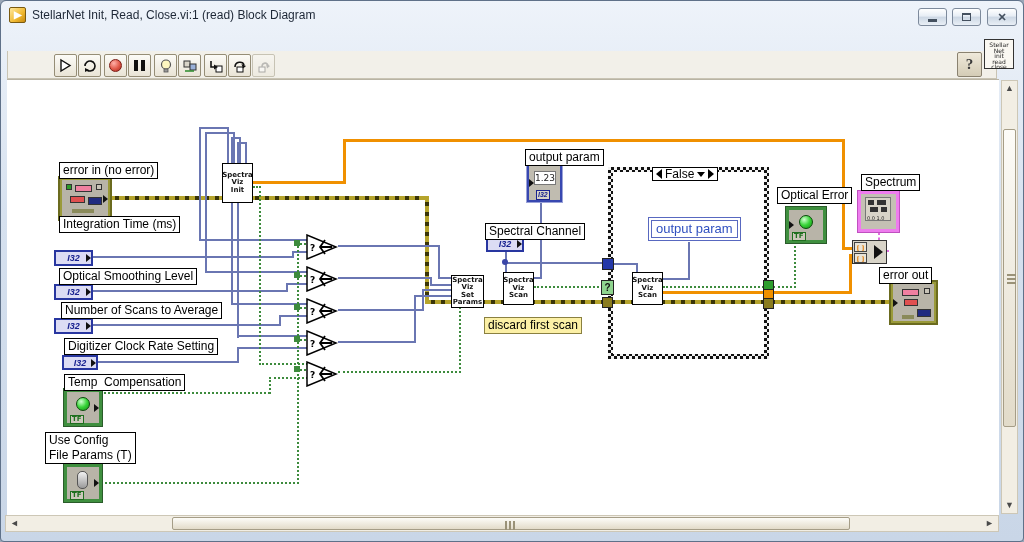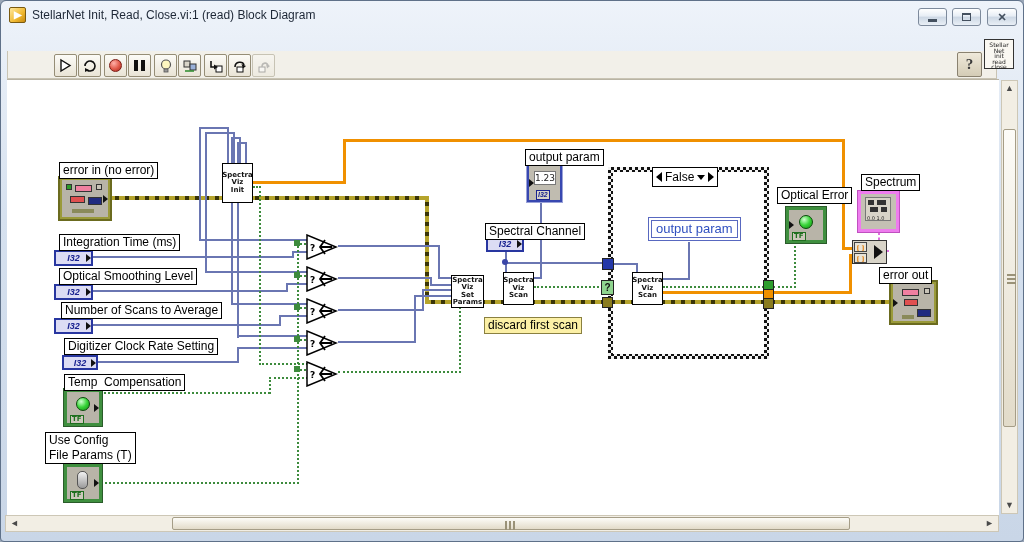--- a/index.html
+++ b/index.html
@@ -59,21 +59,21 @@
   .led{position:absolute;left:50%;top:40%;width:14px;height:14px;margin:-7px 0 0 -7px;border-radius:50%;
     background:radial-gradient(circle at 35% 30%,#d0ffd0,#38d438 50%,#128a12);border:1px solid #0a4a0a;}
   .tf{position:absolute;left:3px;bottom:-1px;font:bold 7px "DejaVu Sans",sans-serif;color:#1f6f1f;background:#ccc8bc;border:1px solid #1f6f1f;line-height:7px;padding:0 1px;}
   .toggle{position:absolute;left:50%;top:42%;width:11px;height:18px;margin:-9px 0 0 -6px;border-radius:5px;
     background:linear-gradient(#f2f2f2,#9a9a9a);border:1px solid #555;}
   .errclu{background:#b8b4a8;border:2px solid #9a9a3a;outline:2px solid #6b6b1f;}
   .minirect{position:absolute;}
   .case{position:absolute;z-index:2;background-image:linear-gradient(45deg,#111 25%,transparent 25%,transparent 75%,#111 75%),linear-gradient(45deg,#111 25%,#f2f2f2 25%,#f2f2f2 75%,#111 75%);background-size:6px 6px;background-position:0 0,3px 3px;}
   .case-inner{position:absolute;left:5px;top:5px;right:5px;bottom:5px;background:#fff;}
   .case-sel{position:absolute;z-index:6;background:#fff;border:1px solid #000;display:flex;align-items:center;gap:3px;
-    font:12px "Liberation Sans",sans-serif;padding:0 3px;height:20px;}
+    font:12px "Liberation Sans",sans-serif;padding:0 3px;height:14px;}
   .tri{width:0;height:0;}
   .tri.left{border-right:6px solid #000;border-top:5px solid transparent;border-bottom:5px solid transparent;}
   .tri.right{border-left:6px solid #000;border-top:5px solid transparent;border-bottom:5px solid transparent;}
   .tri.down{border-top:5px solid #000;border-left:4px solid transparent;border-right:4px solid transparent;}
   .localvar{position:absolute;z-index:5;border:1px solid #5868c0;padding:2px;background:#fff;}
   .localvar .in{border:1px solid #5868c0;background:#fff;color:#3050c0;font:13px "Liberation Sans",sans-serif;padding:0 4px;line-height:16px;}
   .tunnel{position:absolute;z-index:5;border:1px solid #222;}
   .select-svg{position:absolute;z-index:5;}
   .scroll{position:absolute;background:#f2eee4;border:1px solid #cdc7b6;z-index:10;}
   .sthumb{position:absolute;background:linear-gradient(#fdfcf8,#e2dbc9);border:1px solid #a59d87;border-radius:2px;}
@@ -283,21 +283,21 @@
     </div>
 
   <div class="tunnel" style="left:601px;top:257px;width:12px;height:12px;background:#2438a8;"></div>
   <div class="tunnel" style="left:600px;top:279px;width:13px;height:15px;background:#8fd48f;font:bold 10px 'Liberation Sans',sans-serif;text-align:center;line-height:13px;color:#111;">?</div>
   <div class="tunnel" style="left:601px;top:296px;width:11px;height:11px;background:#8a7c1e;"></div>
   <div class="tunnel" style="left:762px;top:279px;width:11px;height:11px;background:#2f9f2f;"></div>
   <div class="tunnel" style="left:762px;top:288px;width:11px;height:11px;background:#f09000;"></div>
   <div class="tunnel" style="left:762px;top:297px;width:11px;height:11px;background:#8a7c1e;"></div>
 
   <div class="lbl" style="left:58px;top:161px;">error in (no error)</div>
-  <div class="lbl" style="left:58px;top:233px;">Integration Time (ms)</div>
+  <div class="lbl" style="left:58px;top:215px;">Integration Time (ms)</div>
   <div class="lbl" style="left:58px;top:267px;">Optical Smoothing Level</div>
   <div class="lbl" style="left:60px;top:301px;">Number of Scans to Average</div>
   <div class="lbl" style="left:63px;top:337px;">Digitizer Clock Rate Setting</div>
   <div class="lbl" style="left:63px;top:373px;">Temp  Compensation</div>
   <div class="lbl" style="left:44px;top:431px;">Use Config
 File Params (T)</div>
   <div class="lbl" style="left:524px;top:148px;">output param</div>
   <div class="lbl" style="left:484px;top:222px;">Spectral Channel</div>
   <div class="lbl free" style="left:483px;top:316px;">discard first scan</div>
   <div class="lbl" style="left:776px;top:186px;">Optical Error</div>

